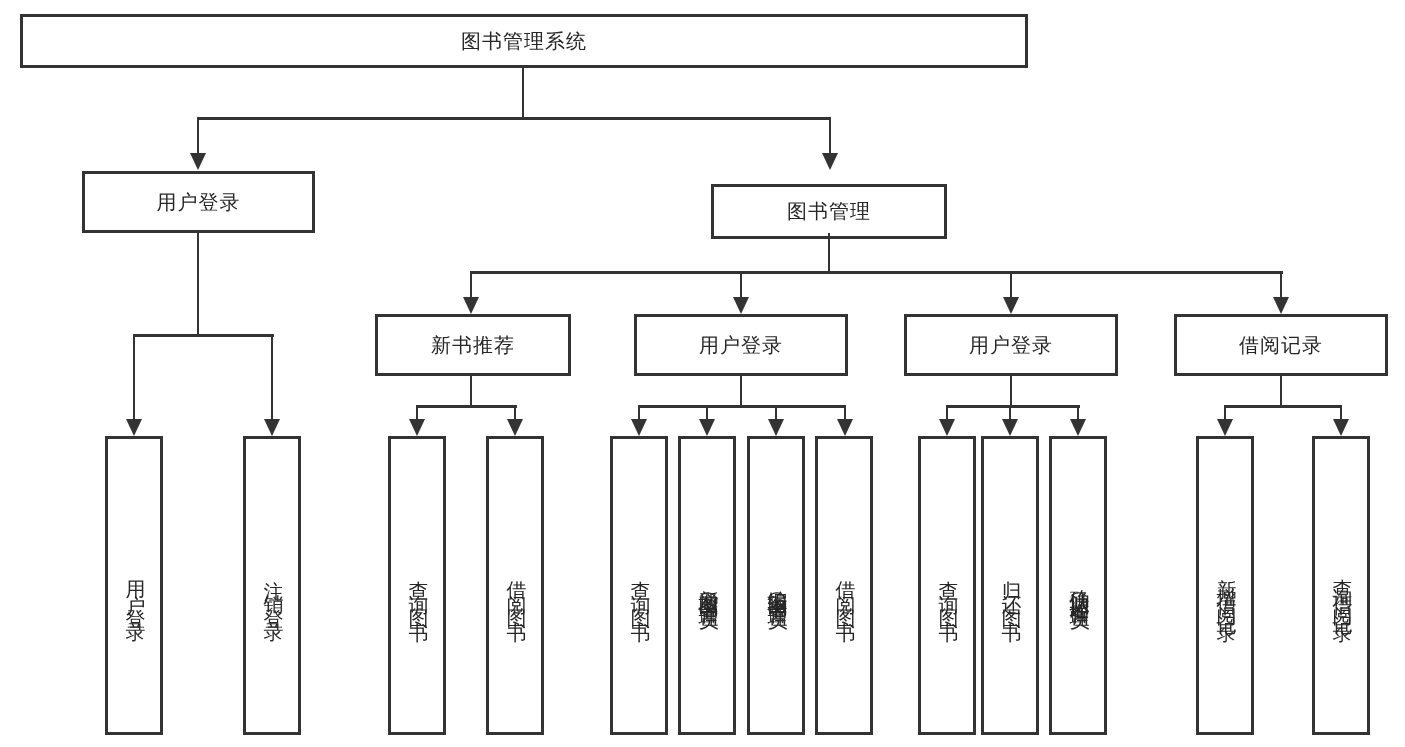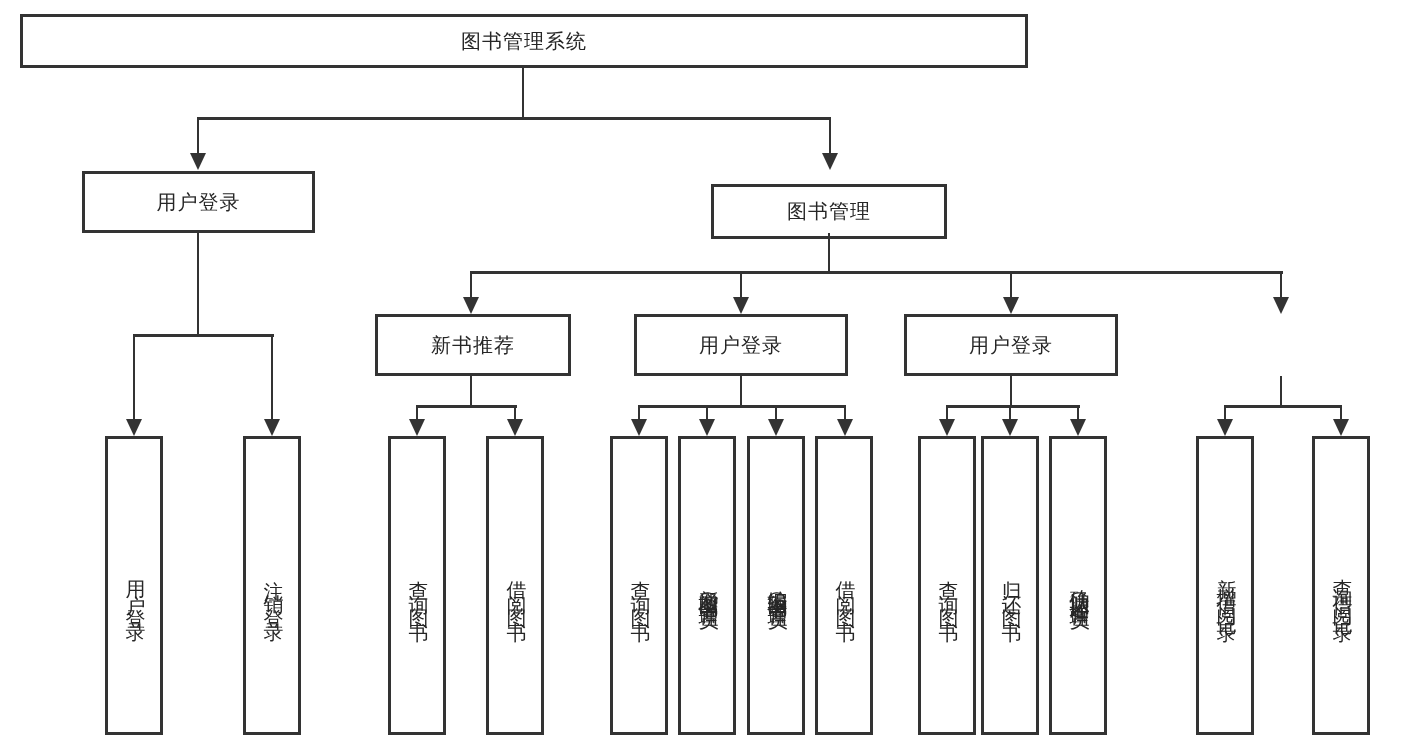--- a/index.html
+++ b/index.html
@@ -54,20 +54,23 @@
   </div>
 
   <div class="box" style="left:634px;top:314px;width:214px;height:62px;">
     <span>用户登录</span>
   </div>
 
   <div class="box" style="left:904px;top:314px;width:214px;height:62px;">
     <span>用户登录</span>
   </div>
 
+  <div class="box" style="left:1174px;top:314px;width:214px;height:62px;">
+    <span>借阅记录</span>
+  </div>
 
   <div class="box leaf" style="left:105px;">
     <span class="vtext sp4">用户登录</span>
   </div>
   <div class="box leaf" style="left:243px;">
     <span class="vtext sp4">注销登录</span>
   </div>
 
   <div class="box leaf" style="left:388px;">
     <span class="vtext sp4">查询图书</span>

